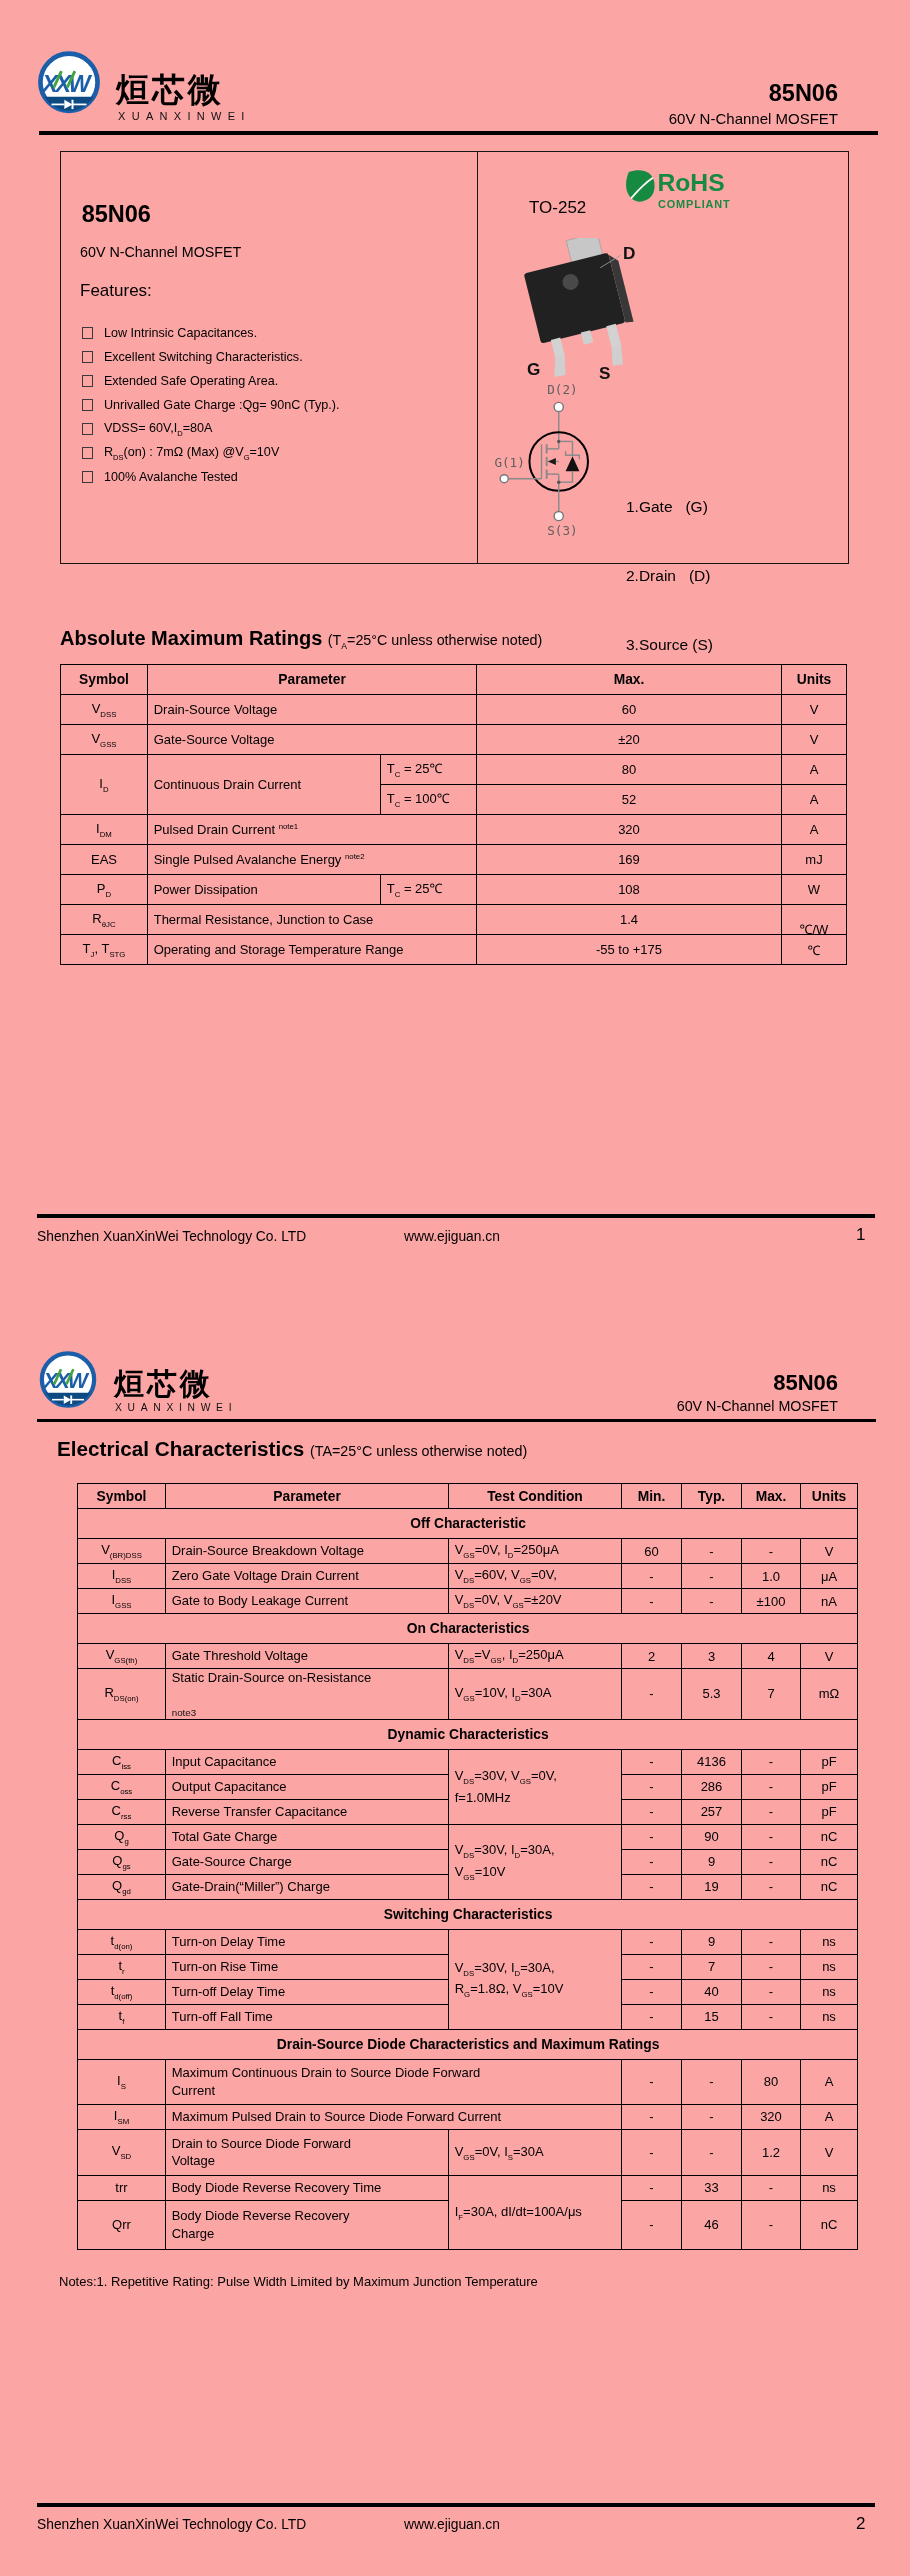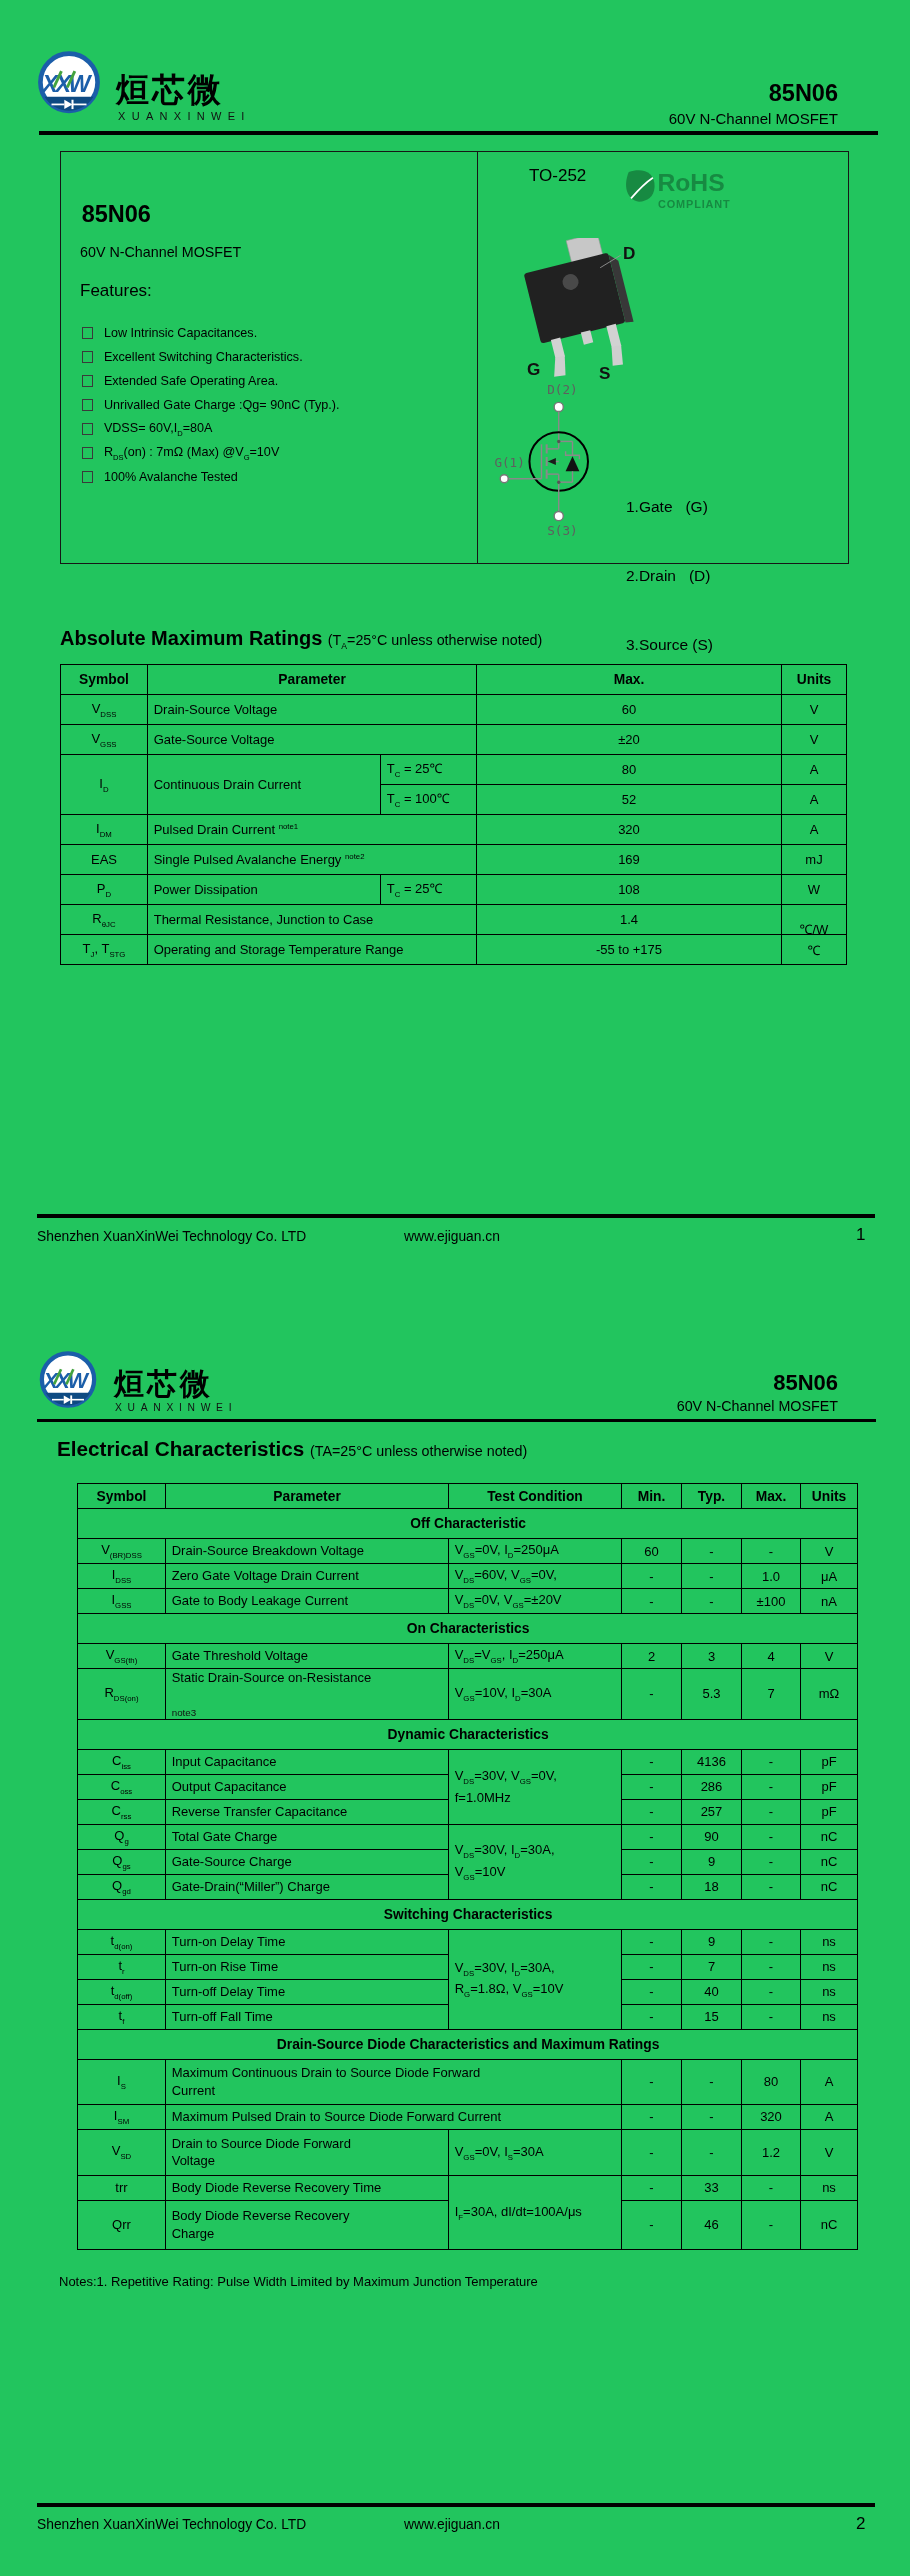--- a/index.html
+++ b/index.html
@@ -1,16 +1,16 @@
 <!DOCTYPE html>
 <html style="font-size:9.2px"><head>
 <meta charset="utf-8">
 <style>
   html,body{margin:0;padding:0;background:#fff;}
-  .sheet{position:relative;width:910px;height:2576px;background:#22c55e;
+  .sheet{position:relative;width:910px;height:2576px;background:#fca5a5;
          font-family:"Liberation Sans",sans-serif;color:#000;overflow:hidden;}
   .abs{position:absolute;}
 
   
   .brand-cn{font-size:33px;font-weight:600;letter-spacing:2.9px;font-family:"DejaVu Sans",sans-serif;}
   .brand-en{font-size:11px;letter-spacing:6.3px;color:#111;}
   .hdr-part{font-size:23.5px;font-weight:bold;text-align:right;}
   .hdr-sub{font-size:15px;text-align:right;}
   .rule{background:#000;}
 
@@ -114,21 +114,21 @@
         <li>
             <span class="cb"></span>
             <span>R<sub>DS</sub>(on) : 7mΩ (Max) @V<sub>G</sub>=10V</span>
           </li>
         <li>
             <span class="cb"></span>
             <span>100% Avalanche Tested</span>
           </li>
       </ul>
 
-      <div class="abs pkg-name" style="left:468px;top:14px">TO-252</div>
+      <div class="abs pkg-name" style="left:468px;top:46px">TO-252</div>
 
       <svg class="abs" style="left:562px;top:12.6px" width="112" height="49" viewBox="0 0 195 85">
         <path d="M28,64 C6,60 0,36 10,12 C34,4 56,12 55,38 C54,56 42,62 28,64 Z" fill="#178a42"></path>
         <path d="M14,58 C26,44 40,30 52,22" stroke="#fff" stroke-width="3" fill="none"></path>
         <text x="60" y="46" font-size="43" font-weight="bold" fill="#178a42">RoHS</text>
         <text x="61" y="74" font-size="19" font-weight="bold" letter-spacing="1.5" fill="#178a42">COMPLIANT</text>
       </svg>
 
       <svg class="abs" style="left:453px;top:86px" width="138" height="143" viewBox="0 0 240 250">
         <g transform="rotate(-14 115 115)">
@@ -405,21 +405,21 @@
         <td class="l">Gate-Source Charge</td>
         <td class="c">-</td>
         <td class="c">9</td>
         <td class="c">-</td>
         <td class="c">nC</td>
       </tr>
       <tr>
         <td class="c">Q<sub>gd</sub></td>
         <td class="l">Gate-Drain(“Miller”) Charge</td>
         <td class="c">-</td>
-        <td class="c">18</td>
+        <td class="c">19</td>
         <td class="c">-</td>
         <td class="c">nC</td>
       </tr>
       <tr class="sec">
             <td colspan="7">Switching Characteristics</td>
           </tr>
       <tr>
         <td class="c">t<sub>d(on)</sub></td>
         <td class="l">Turn-on Delay Time</td>
         <td class="cond" rowspan="4">V<sub>DS</sub>=30V, I<sub>D</sub>=30A,<br>R<sub>G</sub>=1.8Ω, V<sub>GS</sub>=10V</td>

